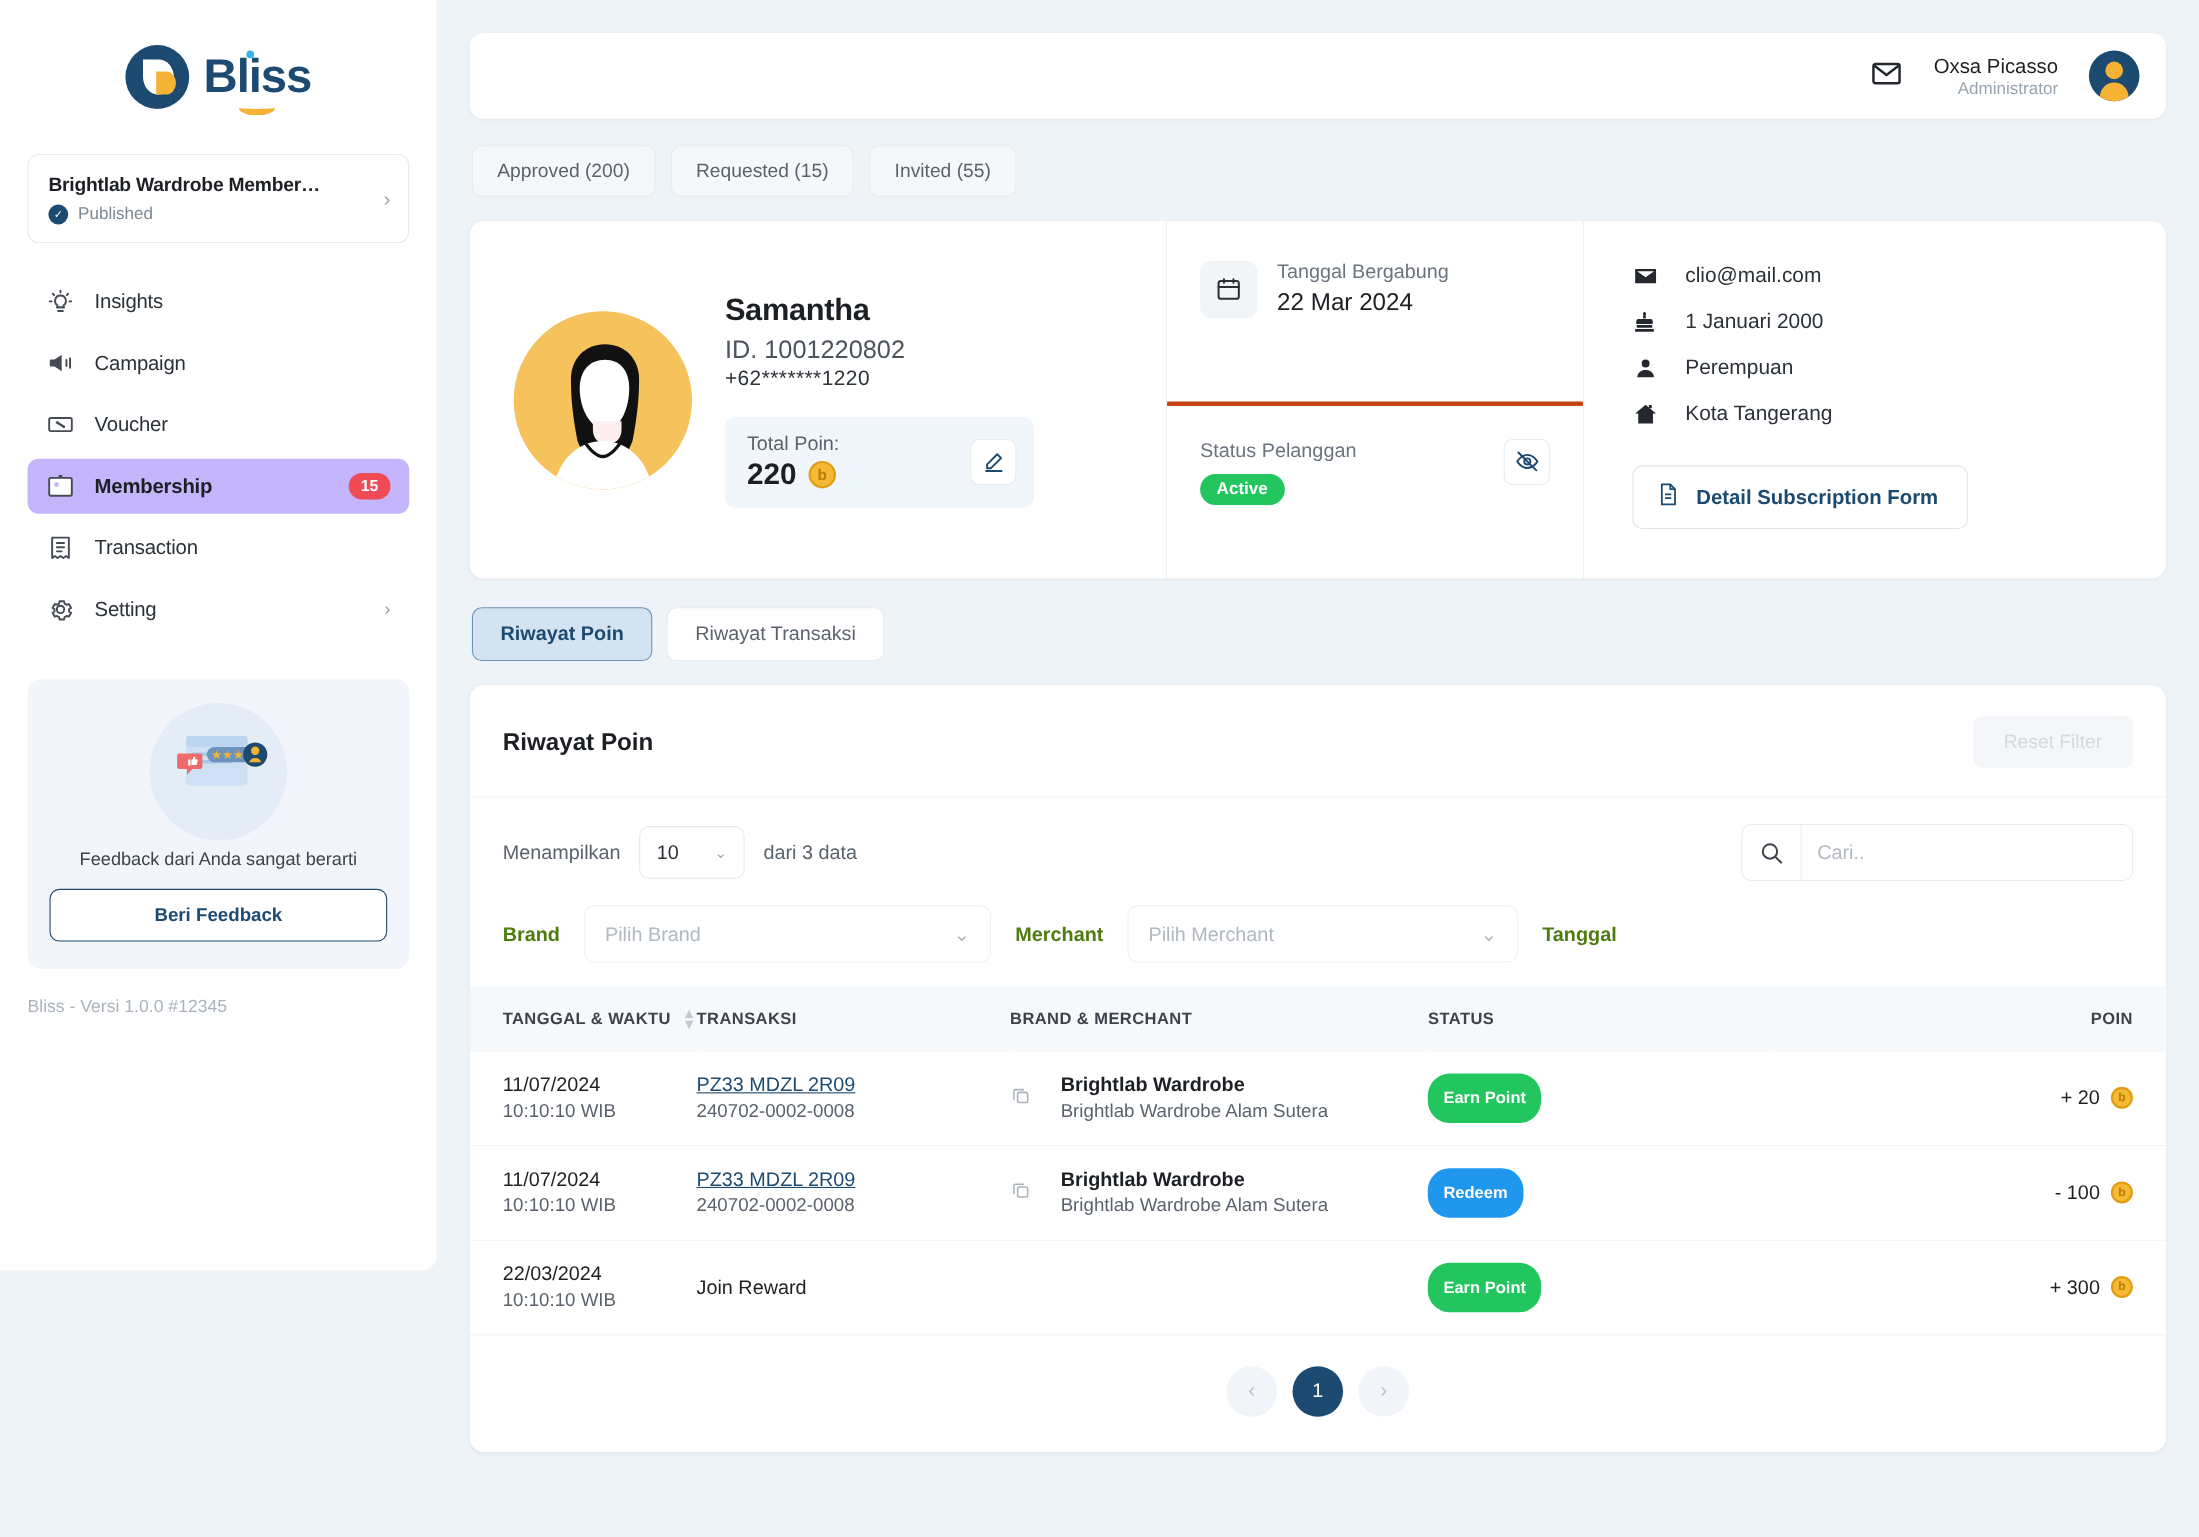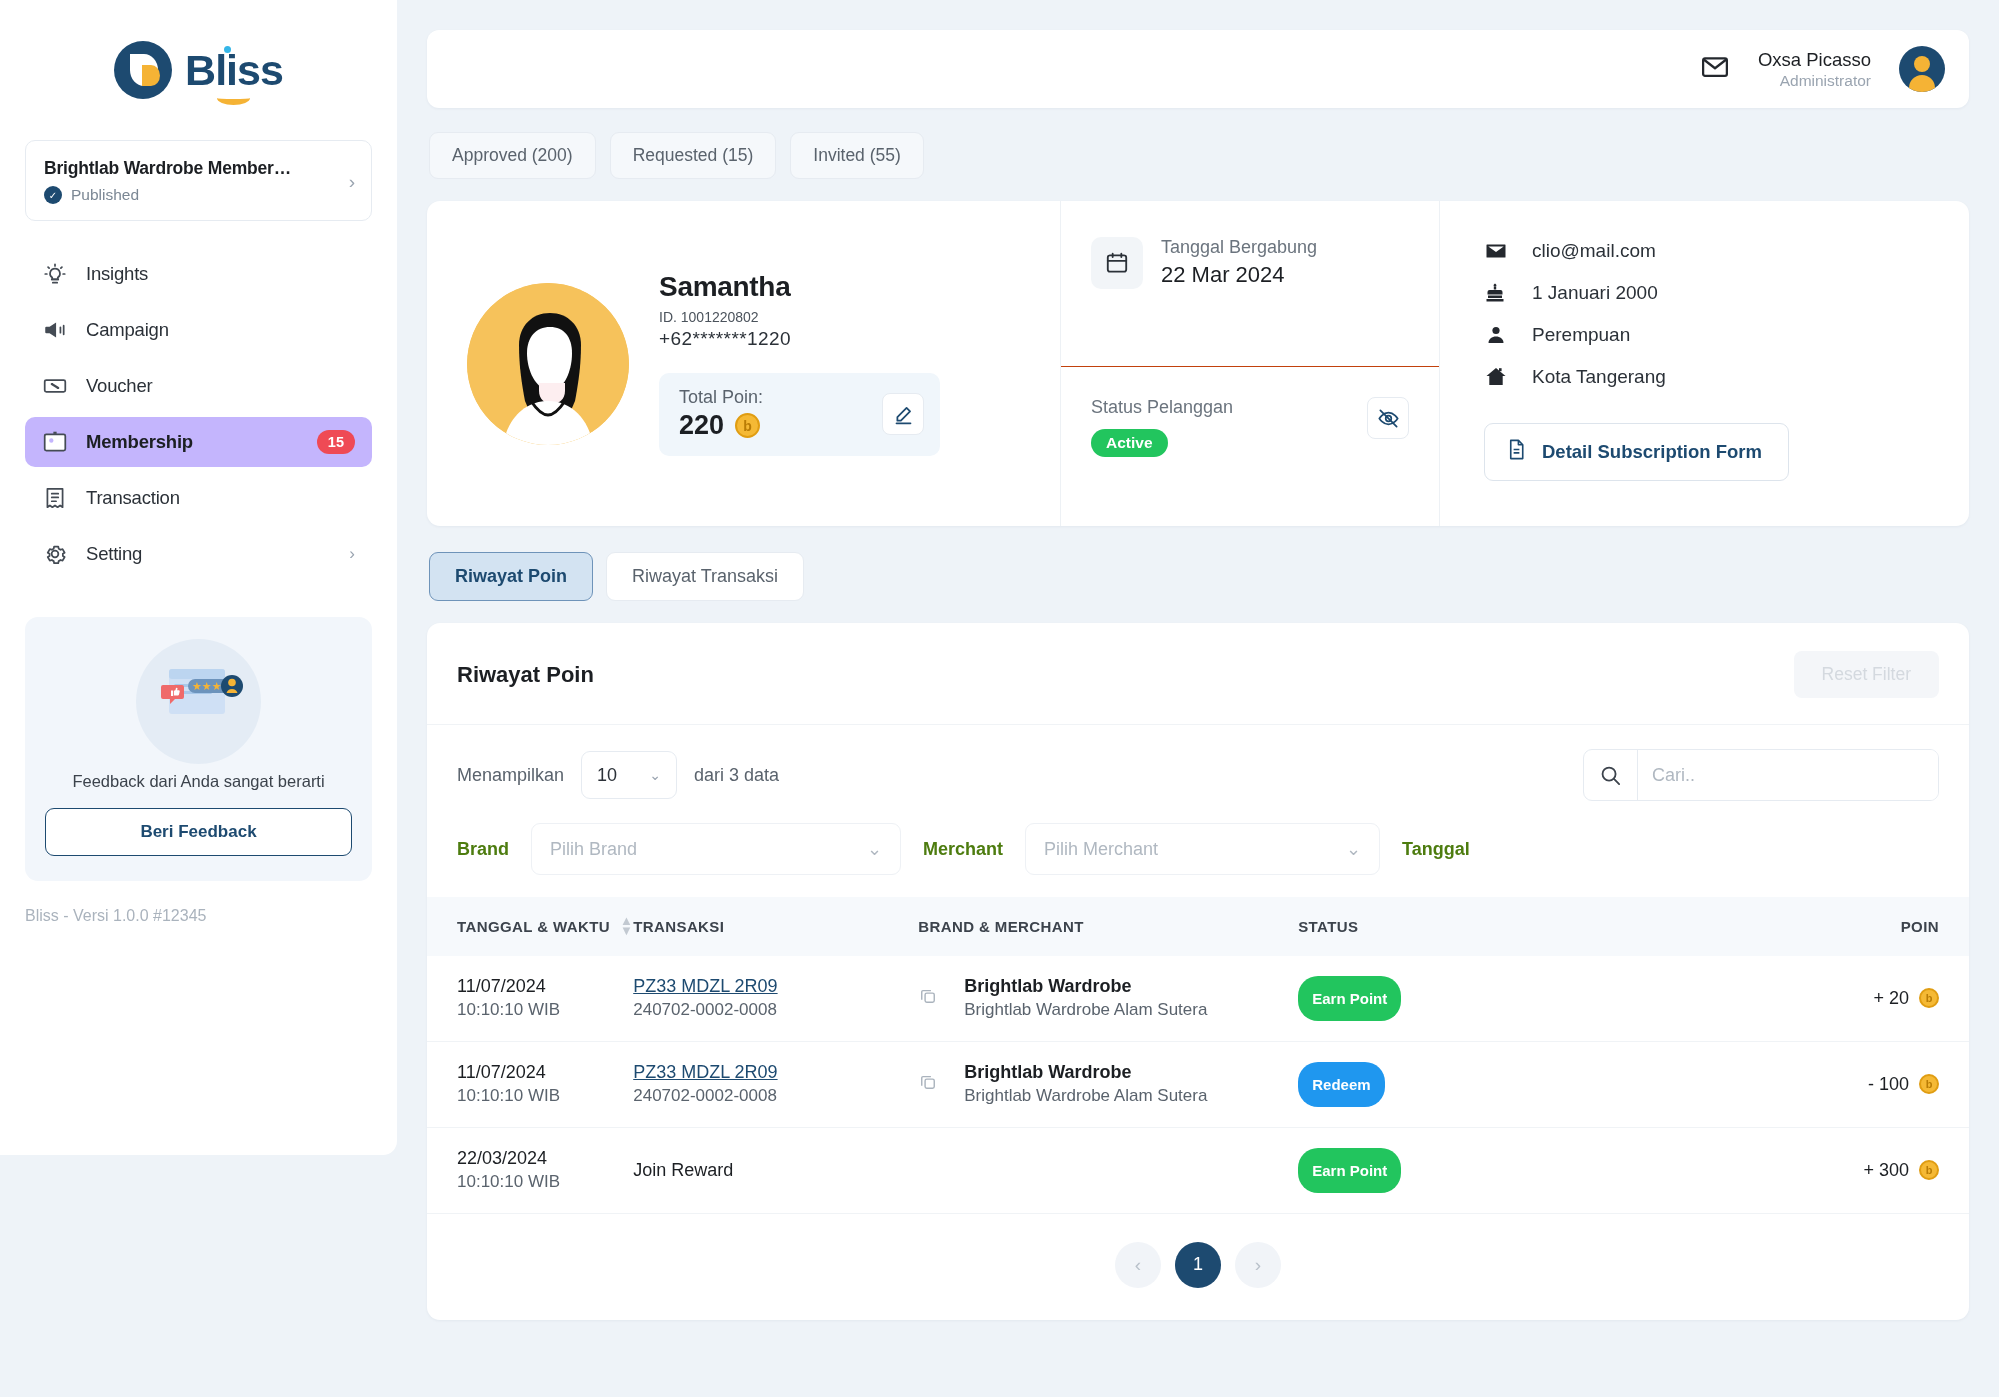--- a/index.html
+++ b/index.html
@@ -157,21 +157,21 @@
   }
   .pc-left { flex: 0 0 633px; display: flex; align-items: center; gap: 30px; padding: 34px 30px 34px 40px; }
   .pc-mid { flex: 0 0 380px; border-left: 1px solid #edf1f5; border-right: 1px solid #edf1f5; display: flex; flex-direction: column; }
   .pc-right { flex: 1; padding: 38px 34px 30px 44px; }
 
   .face {
     width: 162px; height: 162px; border-radius: 50%;
     background: #f6c25b; flex: 0 0 162px; overflow: hidden; position: relative;
   }
   .p-name { font-size: 28px; font-weight: 700; color: #1c1f23; letter-spacing: -0.3px; }
-  .p-sub { font-size: 14px; color: #4b535c; margin-top: 6px; }
+  .p-sub { font-size: 23px; color: #4b535c; margin-top: 6px; }
   .p-sub2 { font-size: 19px; color: #2b3138; margin-top: 3px; letter-spacing: .4px;}
   .points-box {
     margin-top: 23px; background: #f0f6fb; border-radius: 10px;
     padding: 14px 16px 15px 20px; display: flex; align-items: center;
     justify-content: space-between; width: 281px;
   }
   .points-label { font-size: 18px; color: #5a636d; }
   .points-value {
     font-size: 27px; font-weight: 700; color: #1c1f23;
     display: flex; align-items: center; gap: 11px; margin-top: 2px;
@@ -182,21 +182,21 @@
     display:flex; align-items:center; justify-content:center;
     font-size: 14px; color: #b97c05; font-weight: 700;
   }
   .coin.sm { width: 20px; height: 20px; flex:0 0 20px; border-width:2px; font-size: 11px; }
   .edit-btn {
     width: 42px; height: 42px; border-radius: 8px; background: #fff;
     border: 1px solid #e6ebf1; display: flex; align-items: center;
     justify-content: center; cursor: pointer; color: #1d4a70;
   }
 
-  .mid-top { padding: 36px 30px 30px 30px; display: flex; gap: 18px; align-items: flex-start; border-bottom: 1px solid #c2410c; flex: 1;}
+  .mid-top { padding: 36px 30px 30px 30px; display: flex; gap: 18px; align-items: flex-start; border-bottom: 4px solid #c2410c; flex: 1;}
   .cal-box {
     width: 52px; height: 52px; border-radius: 10px; background: #f2f5f8;
     display: flex; align-items: center; justify-content: center; flex: 0 0 52px;
     color: #2b3138;
   }
   .mid-label { font-size: 18px; color: #6b747e; }
   .mid-value { font-size: 22px; color: #1c1f23; font-weight: 500; margin-top: 4px; }
   .mid-bot { padding: 30px 30px 30px 30px; display: flex; justify-content: space-between; align-items: flex-start; flex: 1;}
   .status-badge {
     display: inline-block; background: #22c55e; color: #fff;

